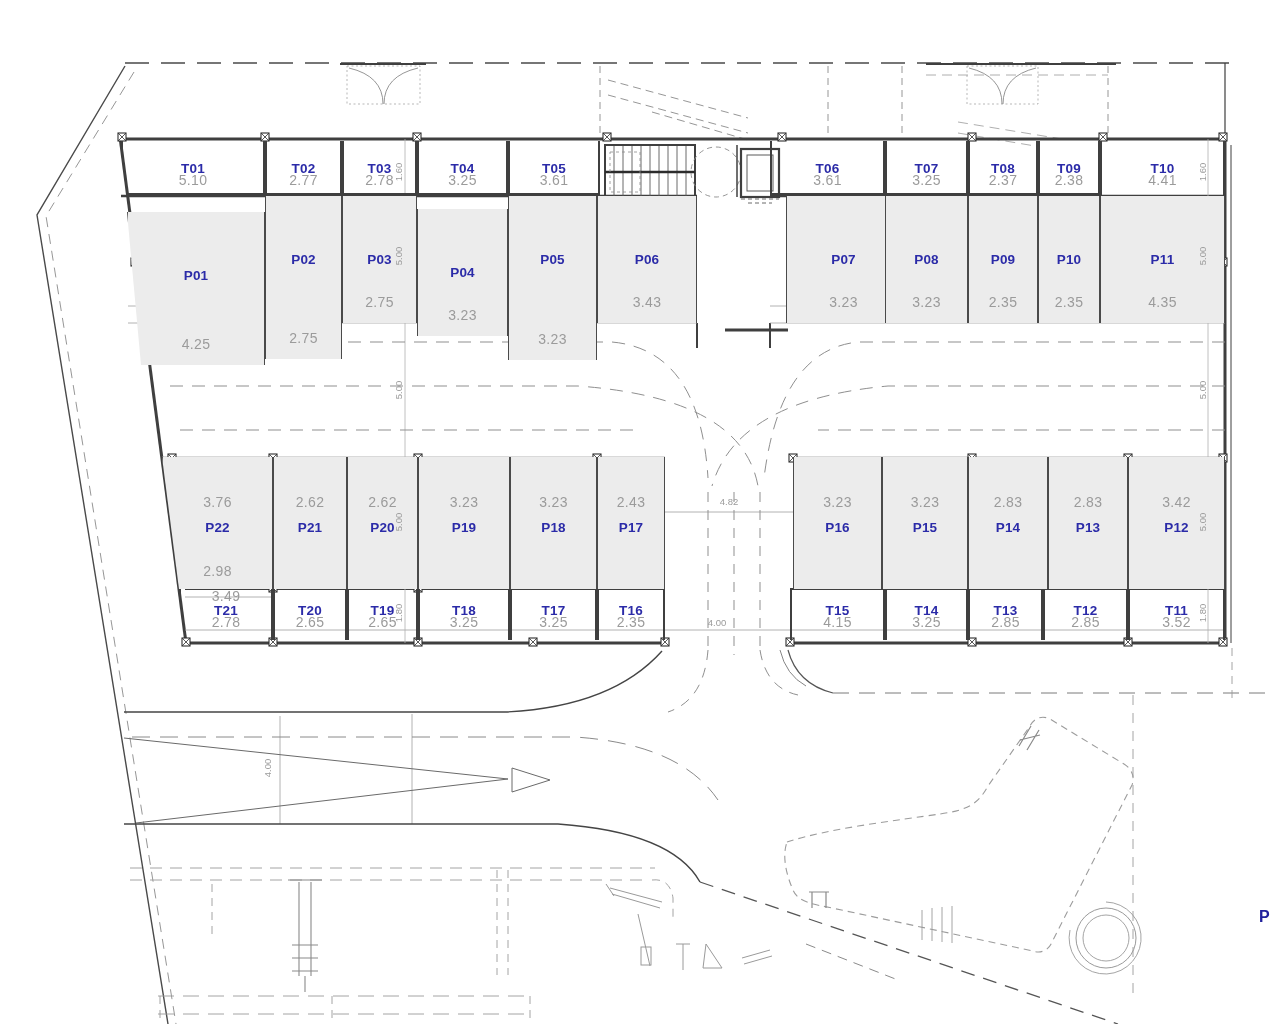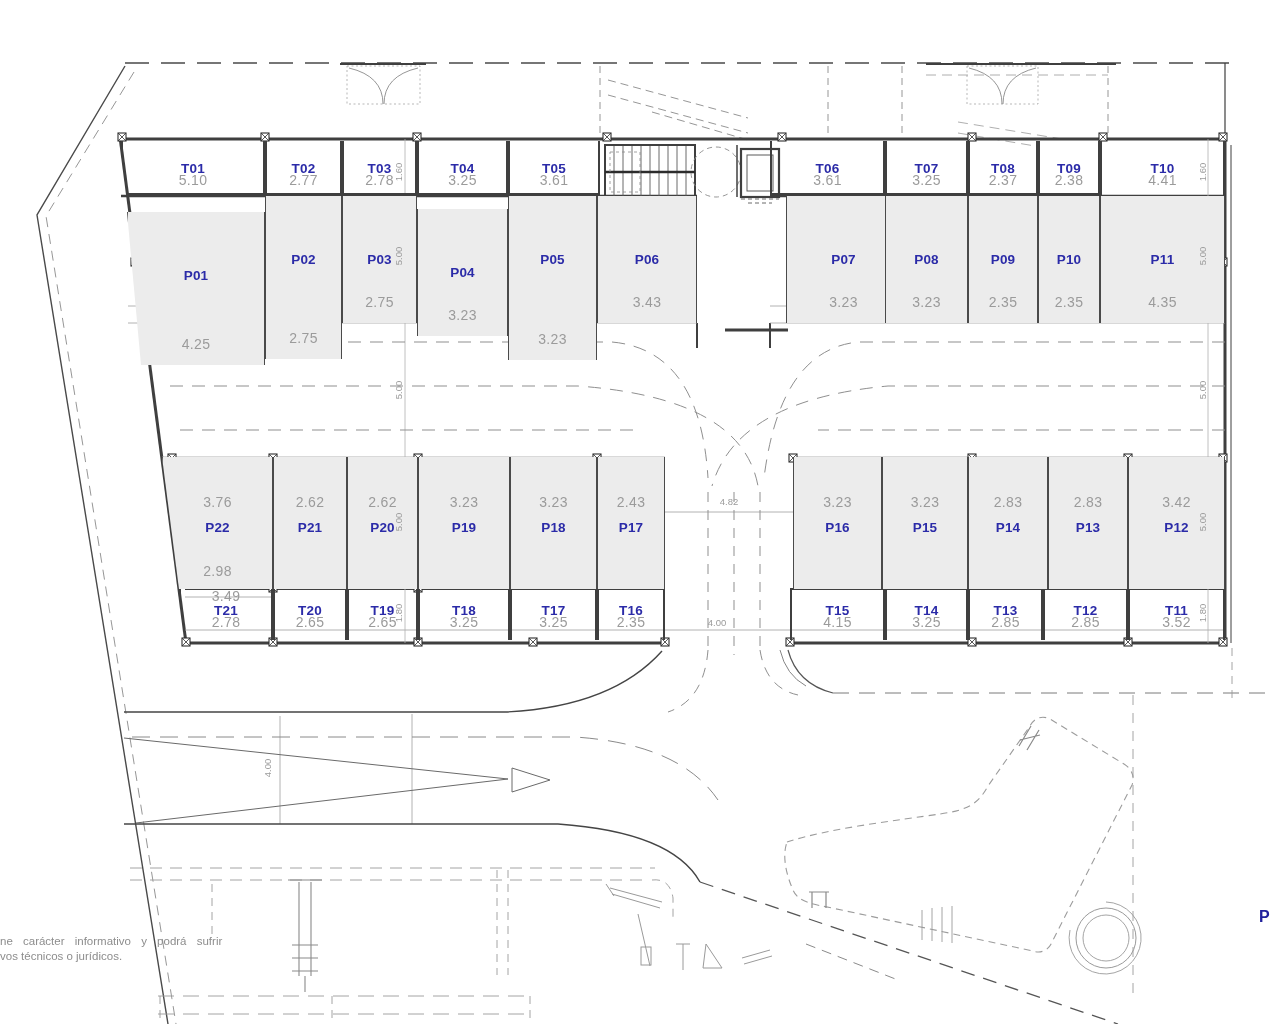--- a/index.html
+++ b/index.html
@@ -375,18 +375,14 @@
       <div class="vdim" style="left: 1186px; top: 250px;">5.00</div>
       <div class="vdim" style="left: 1186px; top: 384px;">5.00</div>
       <div class="vdim" style="left: 1186px; top: 516px;">5.00</div>
       <div class="vdim" style="left: 1186px; top: 607px;">1.80</div>
     </div>
 
   <div class="hdim" style="left:707px;top:496px;">4.82</div>
   <div class="hdim" style="left:695px;top:617px;">4.00</div>
   <div class="vdim" style="left:251px;top:762px;">4.00</div>
 
-  <div id="disclaimer">
-    <div class="l1">ne carácter informativo y podrá sufrir</div>
-    <div class="l2">vos técnicos o jurídicos.</div>
-  </div>
   <div id="corner-p">P</div>
 </div>
 
 </body></html>

